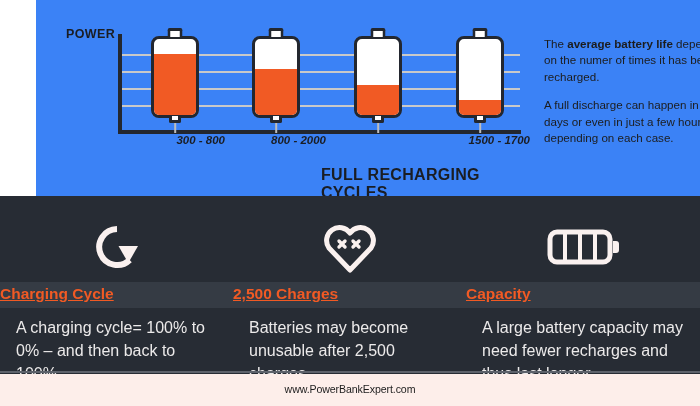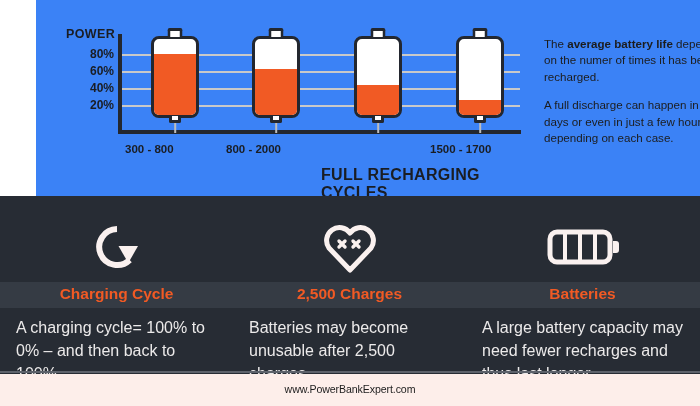--- a/index.html
+++ b/index.html
@@ -150,26 +150,27 @@
     transform: translateX(-50%);
     top: 121px;
     width: 1.6px;
     height: 12px;
     background: #bdbdbd;
     z-index: 1;
   }
   .xtick-label {
     position: absolute;
     left: 0;
-    top: 143px;
+    top: 134px;
     width: 100px;
-    text-align: left;
+    text-align: right;
     font-size: 11.5px;
     font-weight: bold;
     color: #1a1d23;
+    font-style: italic;
   }
 
   #x-axis-title {
     position: absolute;
     left: 285px;
     top: 166px;
     font-size: 16px;
     font-weight: bold;
     letter-spacing: 0.3px;
     color: #1a1d23;
@@ -228,24 +229,24 @@
     height: 62px;
     display: flex;
     align-items: center;
     justify-content: center;
   }
   .feature-title {
     position: absolute;
     left: 0;
     top: 89px;
     width: 233px;
-    text-align: center;
     font-size: 15.5px;
     font-weight: bold;
     color: #f15a24;
+    text-decoration: underline;
   }
   .feature-desc {
     position: absolute;
     left: 16px;
     top: 120px;
     width: 201px;
     font-size: 16px;
     line-height: 1.45;
     color: #eceaea;
   }
@@ -281,26 +282,20 @@
     <div id="power-label">POWER</div>
 
     <div id="y-axis"></div>
     <div id="x-axis"></div>
 
     <div class="gridline" style="top:54px;"></div>
     <div class="gridline" style="top:71px;"></div>
     <div class="gridline" style="top:88px;"></div>
     <div class="gridline" style="top:105px;"></div>
 
-    <div id="ytick-holder">
-      <div class="ytick" style="top:54px;">80%</div>
-      <div class="ytick" style="top:71px;">60%</div>
-      <div class="ytick" style="top:88px;">40%</div>
-      <div class="ytick" style="top:105px;">20%</div>
-    </div>
 
     <div class="battery-col" style="left:89px;">
       <div class="battery-cap"></div>
       <div class="battery">
         <div class="battery-fill" style="height:80%;"></div>
       </div>
       <div class="battery-foot"></div>
       <div class="battery-stem"></div>
       <div class="xtick-label">300 - 800</div>
     </div>
@@ -378,21 +373,21 @@
       <svg width="76" height="46" viewBox="0 0 76 46">
         <rect x="5" y="8" width="60" height="30" rx="7" ry="7" fill="none" stroke="#faf1ef" stroke-width="5"></rect>
         <path d="M68 17 h3 a3 3 0 0 1 3 3 v6 a3 3 0 0 1 -3 3 h-3 z" fill="#faf1ef"></path>
         <g stroke="#faf1ef" stroke-width="4">
           <line x1="20" y1="10" x2="20" y2="36"></line>
           <line x1="35" y1="10" x2="35" y2="36"></line>
           <line x1="50" y1="10" x2="50" y2="36"></line>
         </g>
       </svg>
     </div>
-    <div class="feature-title">Batteries</div>
+    <div class="feature-title">Capacity</div>
     <div class="feature-desc">A large battery capacity may need fewer recharges and thus last longer.</div>
   </div>
 
   <div id="dark-bottom-rule"></div>
 </div>
 
 <div id="footer">
   <div id="footer-text">www.PowerBankExpert.com</div>
 </div>
 

